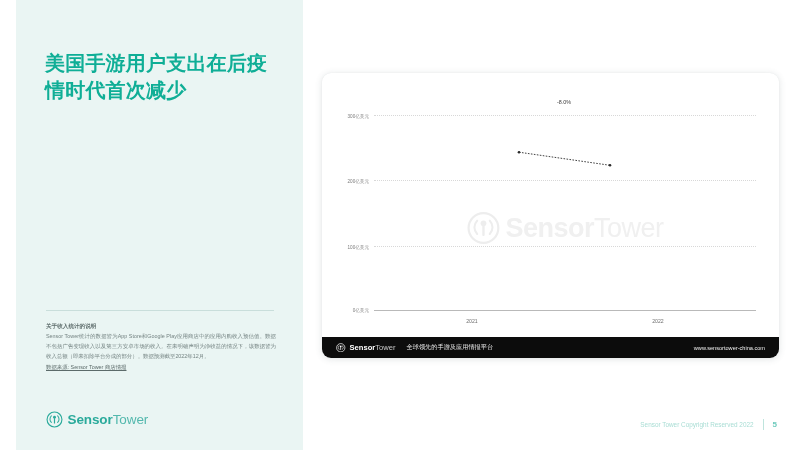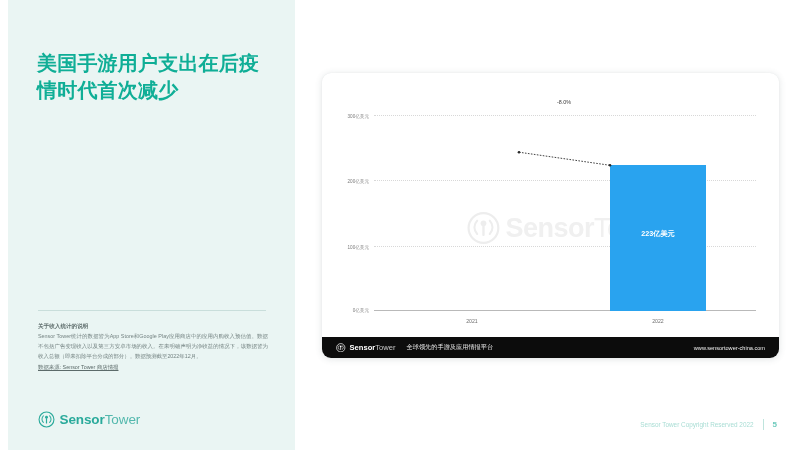--- a/index.html
+++ b/index.html
@@ -10,21 +10,21 @@
     background: #ffffff;
   }
   #slide {
     position: relative;
     width: 800px; height: 450px;
     background: #ffffff;
   }
   
   #left-panel {
     position: absolute;
-    left: 8px; top: 0;
+    left: 16px; top: 0;
     width: 287px; height: 450px;
     background: #eaf5f3;
   }
   #headline {
     position: absolute;
     left: 29px; top: 50px;
     width: 240px;
     font-size: 20px;
     font-weight: bold;
     line-height: 1.36;
@@ -288,23 +288,20 @@
           <circle cx="20" cy="14.5" r="3.4" fill="#ededed"></circle>
           <rect x="18.6" y="16.5" width="2.8" height="13" rx="1.2" fill="#ededed"></rect>
           <path d="M12.6 11.4 A11 11 0 0 0 12.6 27" fill="none" stroke="#ededed" stroke-width="2.4" stroke-linecap="round"></path>
           <path d="M27.4 11.4 A11 11 0 0 1 27.4 27" fill="none" stroke="#ededed" stroke-width="2.4" stroke-linecap="round"></path>
         </svg>
         <div class="wm-text">
           <b>Sensor</b><span>Tower</span>
         </div>
       </div>
 
-      <div class="bar" style="left:61.8%; width:25.1%; height:74.333%;">
-        <div class="bar-value" style="top:43.5%">223亿美元</div>
-      </div>
 
       <svg id="connector" width="382" height="196">
         <line x1="145" y1="37.2" x2="236" y2="50.3" stroke="#2b2b2b" stroke-width="0.9" stroke-dasharray="1.6,1.4"></line>
         <circle cx="145" cy="37.2" r="1.3" fill="#2b2b2b"></circle>
         <circle cx="236" cy="50.3" r="1.3" fill="#2b2b2b"></circle>
       </svg>
 
       <div id="delta-annotation" style="left:165px; top:-16px; width:50px;">-8.0%</div>
 
       <div class="x-tick" style="left:13.1%; width:25.1%; top:100%; margin-top:7px;">2021</div>

